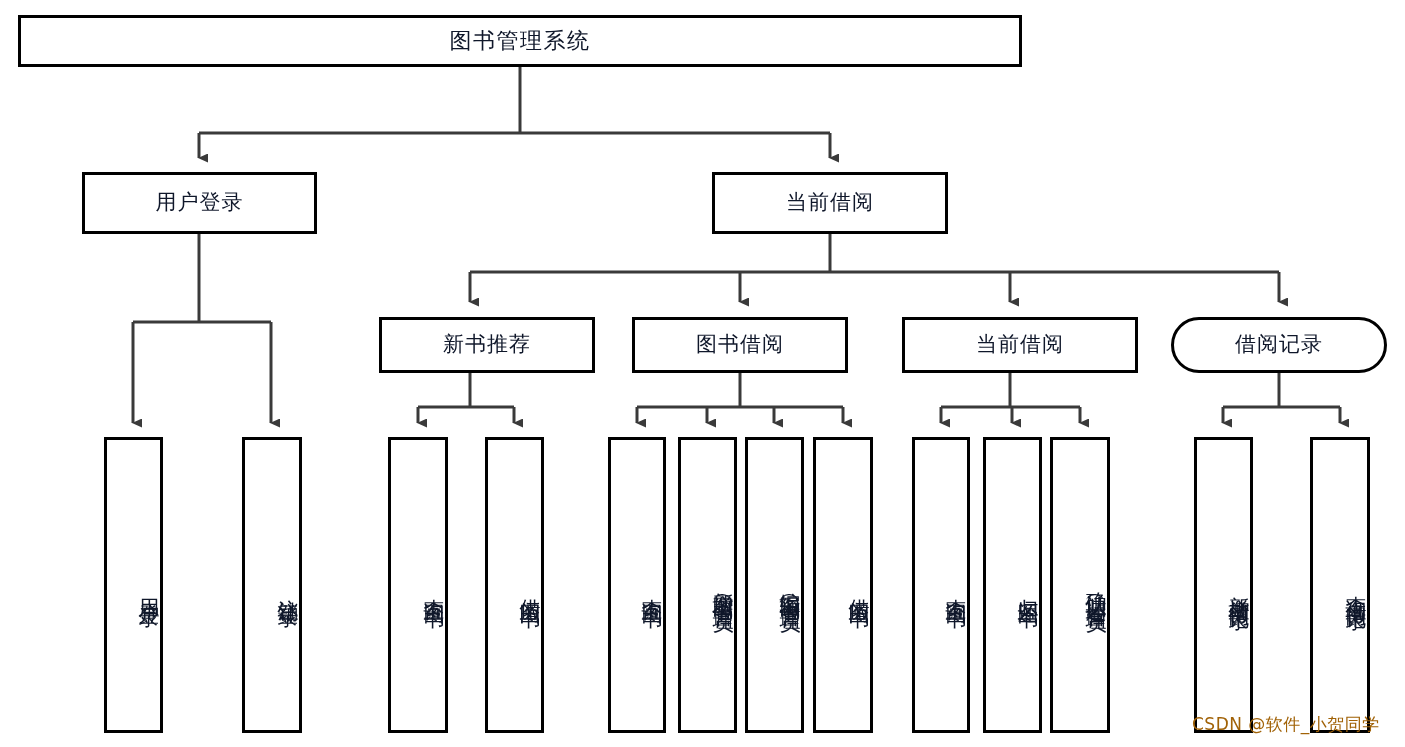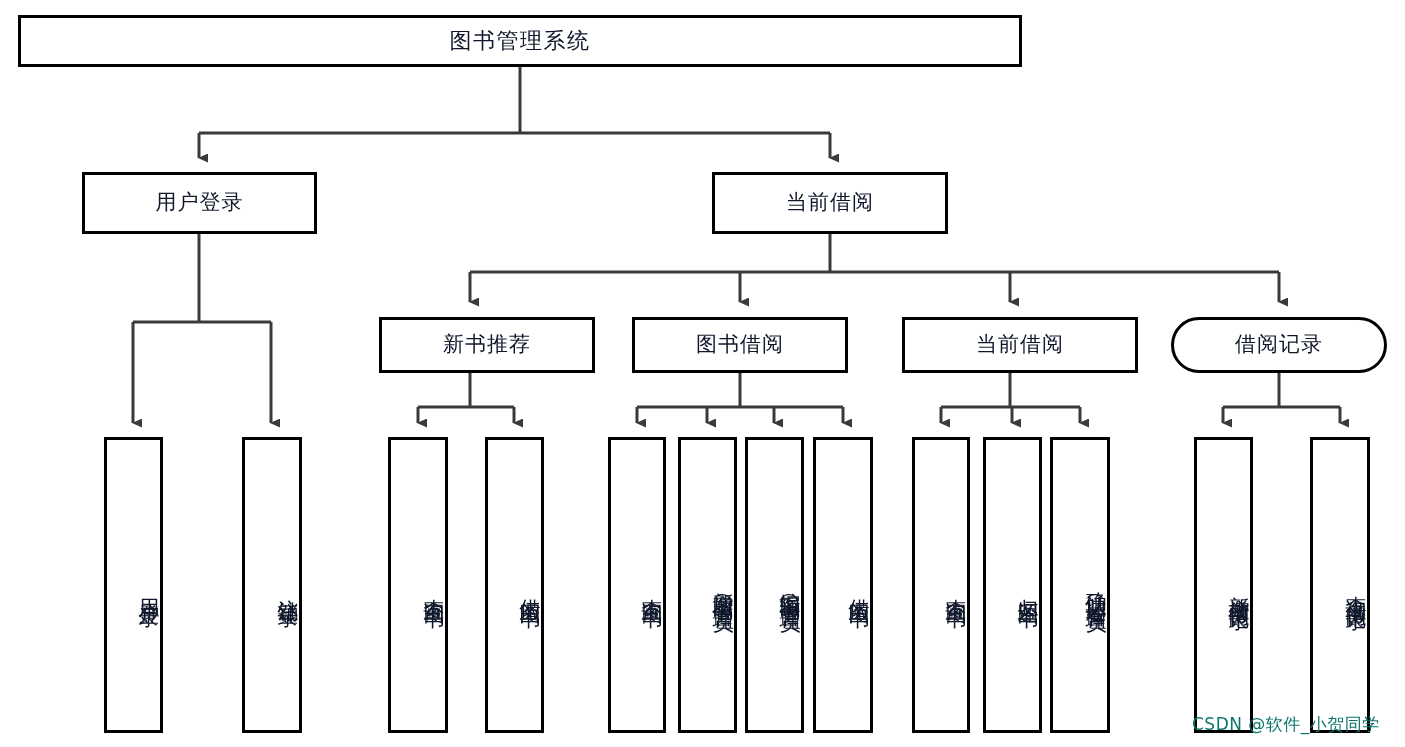--- a/index.html
+++ b/index.html
@@ -58,21 +58,21 @@
   }
   .node-v .vtext {
     writing-mode: vertical-rl;
     text-orientation: upright;
     display: block;
     white-space: pre-line;
   }
   .watermark {
     position: absolute;
     font-size: 17px;
-    color: #0f766e;
+    color: #a16207;
     letter-spacing: 0.5px;
     white-space: nowrap;
     user-select: none;
   }
 </style>
 </head>
 <body>
 
 <div id="diagram-root">
 

